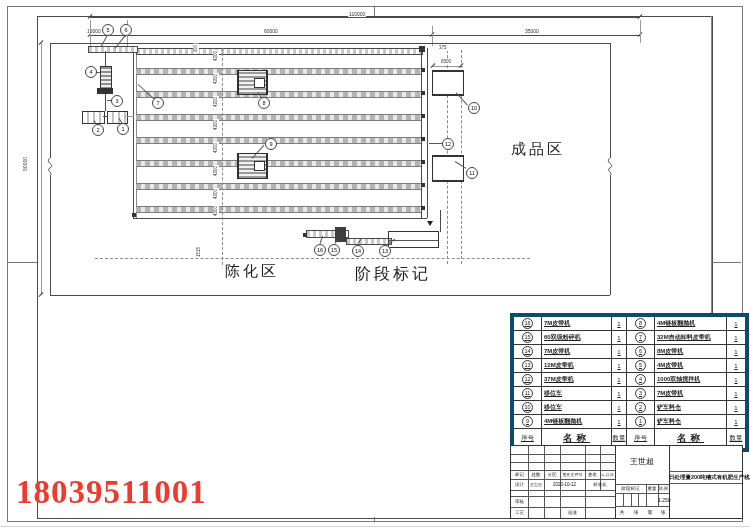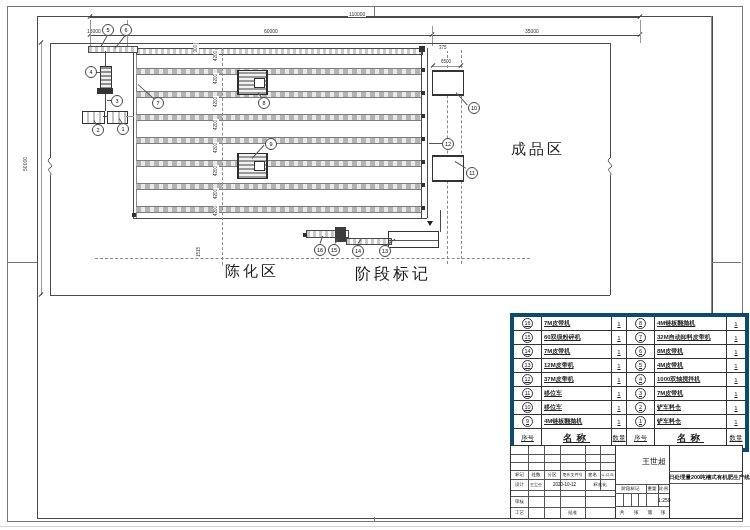--- a/index.html
+++ b/index.html
@@ -353,26 +353,27 @@
     <span class="tx" style="left:49px;top:26px;width:25px;font-size:4px;">更改文件号</span>
     <span class="tx" style="left:74px;top:25.5px;width:15px;">签名</span>
     <span class="tx" style="left:89px;top:26px;width:15px;font-size:3.5px;">年.月.日</span>
     <span class="tx" style="left:0;top:36px;width:17px;">设计</span>
     <span class="tx" style="left:17px;top:36px;width:16px;font-size:4px;">王宝全</span>
     <span class="tx" style="left:33px;top:36px;width:41px;font-size:4.5px;">2020-10-12</span>
     <span class="tx" style="left:74px;top:36px;width:30px;">标准化</span>
     <span class="tx" style="left:0;top:53px;width:17px;">审核</span>
     <span class="tx" style="left:0;top:64px;width:17px;">工艺</span>
     <span class="tx" style="left:49px;top:64px;width:25px;">批准</span>
-    <span class="tx" style="left:116px;top:13px;width:54px;font-size:8px;">王世超</span>
+    <span class="tx" style="left:104px;top:13px;width:54px;font-size:8px;">王世超</span>
     <span class="tx" style="left:104px;top:40px;width:31px;">阶段标记</span>
     <span class="tx" style="left:135px;top:40px;width:12px;">重量</span>
     <span class="tx" style="left:147px;top:40px;width:11px;">比例</span>
     <span class="tx" style="left:147px;top:51px;width:11px;font-size:5px;">1:250</span>
     <span class="tx" style="left:104px;top:63px;width:14px;font-size:5px;">共</span>
     <span class="tx" style="left:118px;top:63px;width:14px;font-size:5px;">张</span>
     <span class="tx" style="left:132px;top:63px;width:14px;font-size:5px;">第</span>
     <span class="tx" style="left:146px;top:63px;width:12px;font-size:5px;">张</span>
     <span class="tx" style="left:158px;top:28px;width:73px;font-size:5.5px;font-weight:bold;">日处理量200吨槽式有机肥生产线</span>
   </div>
 
+  <div class="red-serif" style="left:16px;top:474px;font-size:33px;letter-spacing:1px;color:#ef3a2e;">18039511001</div>
 
 </div>
 
 </body></html>

